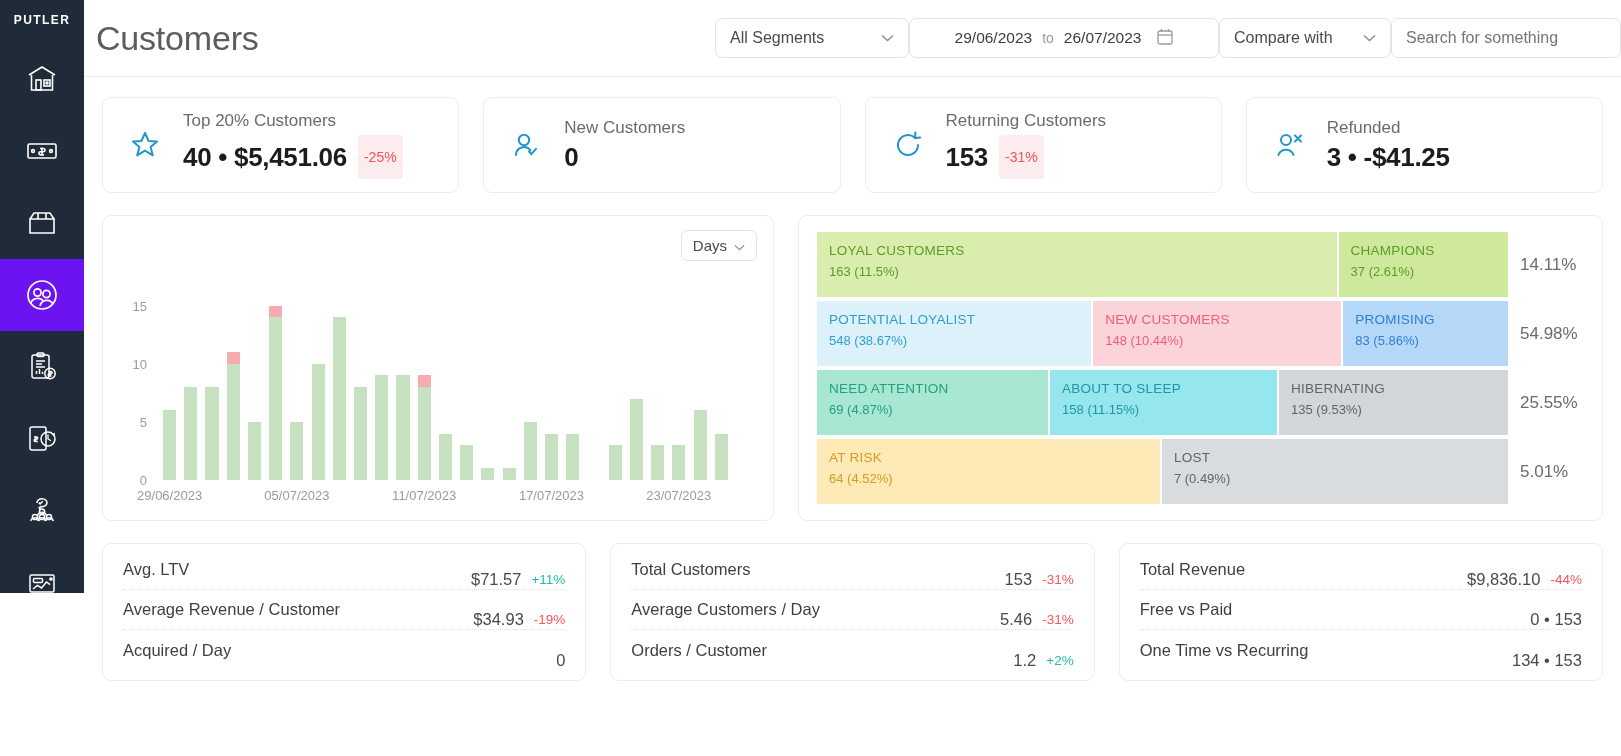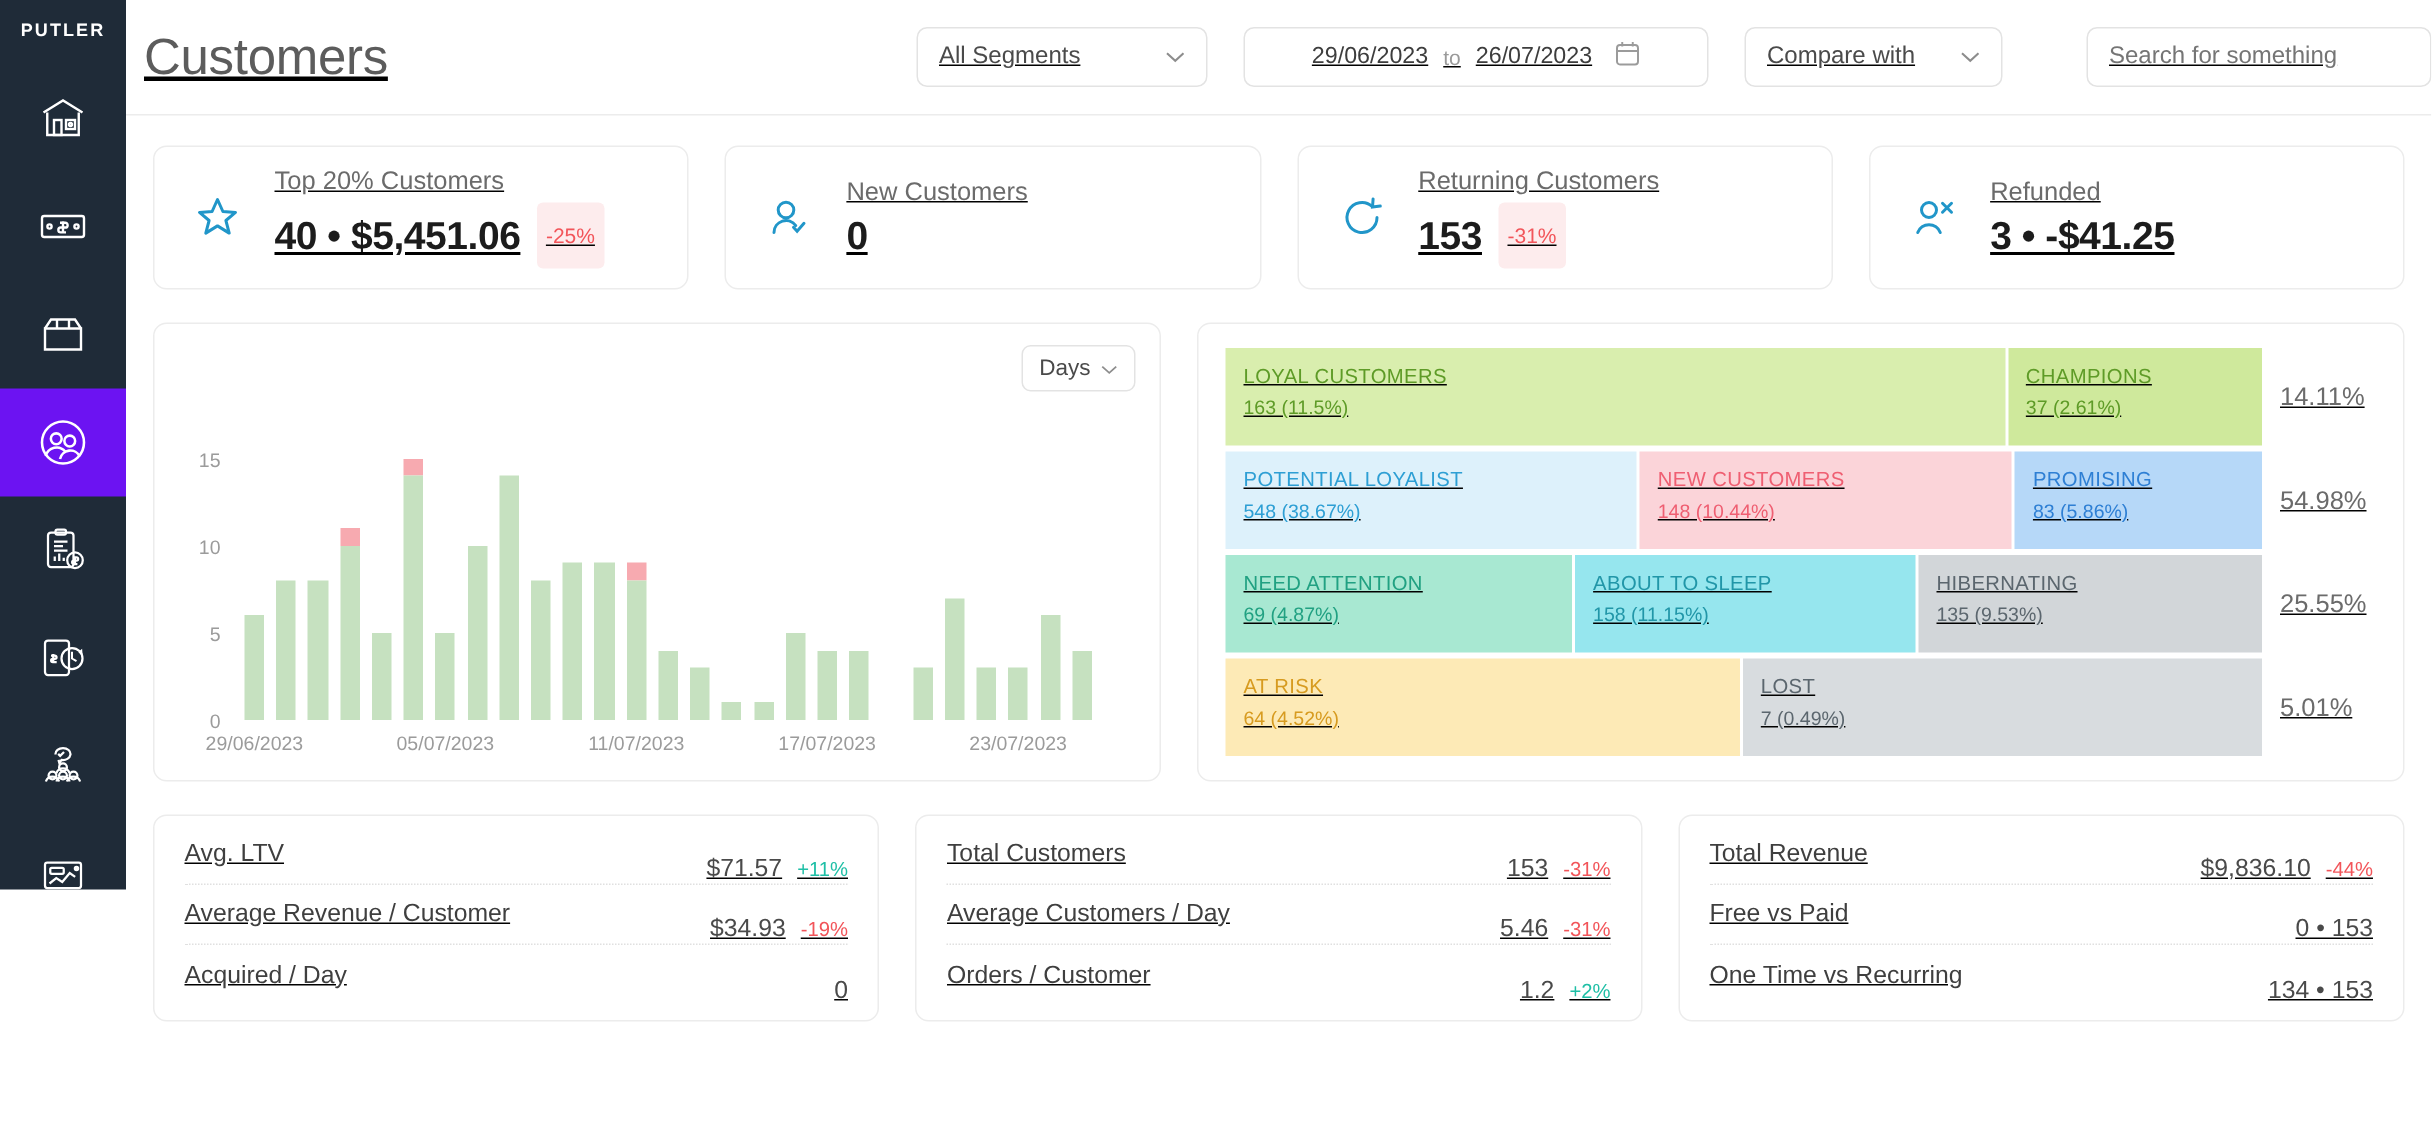--- a/index.html
+++ b/index.html
@@ -23,44 +23,44 @@
   }
   .nav-item {
     width: 84px; height: 72px;
     display: flex; align-items: center; justify-content: center;
     cursor: pointer;
   }
   .nav-item.active { background: #6c13f2; }
   .nav-item svg { display: block; }
 
   
-  .main { flex: 1; height: 756px; background: #ffffff; position: relative; overflow: hidden; text-decoration: underline; }
+  .main { flex: 1; height: 756px; background: #ffffff; position: relative; overflow: hidden; }
 
   .topbar {
     height: 77px; display: flex; align-items: center;
     border-bottom: 1px solid #ececec;
     padding-left: 12px; padding-right: 0px;
   }
   .page-title {
     font-size: 34px; color: #5c5c5c; font-weight: 400;
     letter-spacing: -0.2px; white-space: nowrap;
   }
-  .topbar-controls { margin-left: auto; display: flex; align-items: center; gap: 24px; padding-right: 0; }
+  .topbar-controls { margin-left: auto; display: flex; align-items: center; padding-right: 0; }
 
   .ctrl {
     height: 40px; border: 1px solid #e3e3e3; border-radius: 7px;
     background: #fff; display: flex; align-items: center;
     font-size: 16px; color: #4a4a4a; cursor: pointer;
   }
   .ctrl-select { width: 194px; padding: 0 14px; justify-content: space-between; }
   .ctrl-date { width: 310px; padding: 0 14px; gap: 10px; justify-content: center; }
   .ctrl-date .dt { color: #3d3d3d; font-size: 15.5px; }
   .ctrl-date .to { color: #9a9a9a; font-size: 14px; }
   .ctrl-compare { width: 172px; padding: 0 14px; justify-content: space-between; }
-  .ctrl-search { width: 230px; padding: 0 14px; color: #b9b9b9; font-size: 16px; margin-left: 32px; }
+  .ctrl-search { width: 230px; padding: 0 14px; color: #b9b9b9; font-size: 16px; }
   .chev { color: #8d8d8d; font-size: 12px; line-height: 1; }
 
   
   .content { padding: 20px 18px 0 18px; }
 
   .kpi-row { display: flex; gap: 24px; }
   .kpi {
     flex: 1; height: 96px; border: 1px solid #ececec; border-radius: 9px;
     background: #fff; display: flex; align-items: center; padding: 0 22px; gap: 18px;
   }

